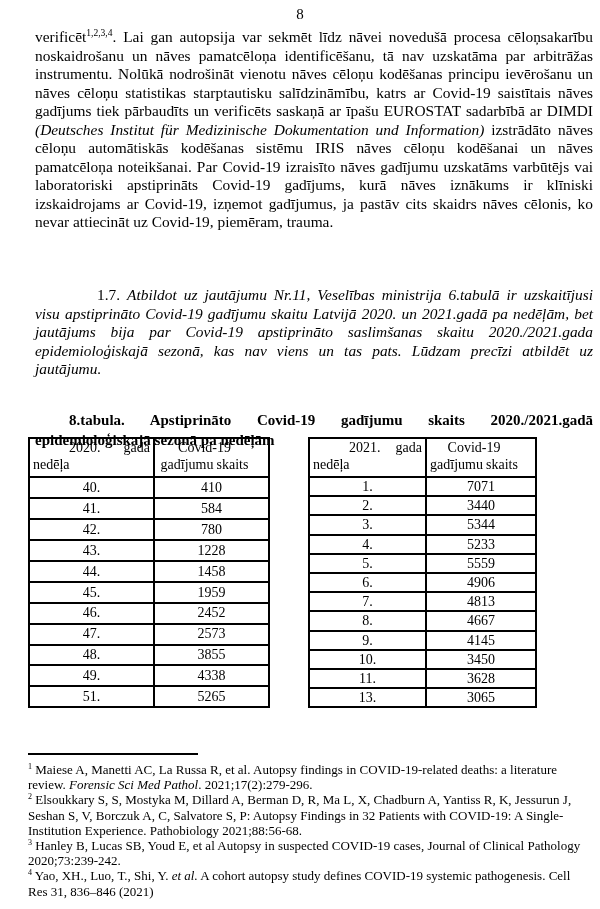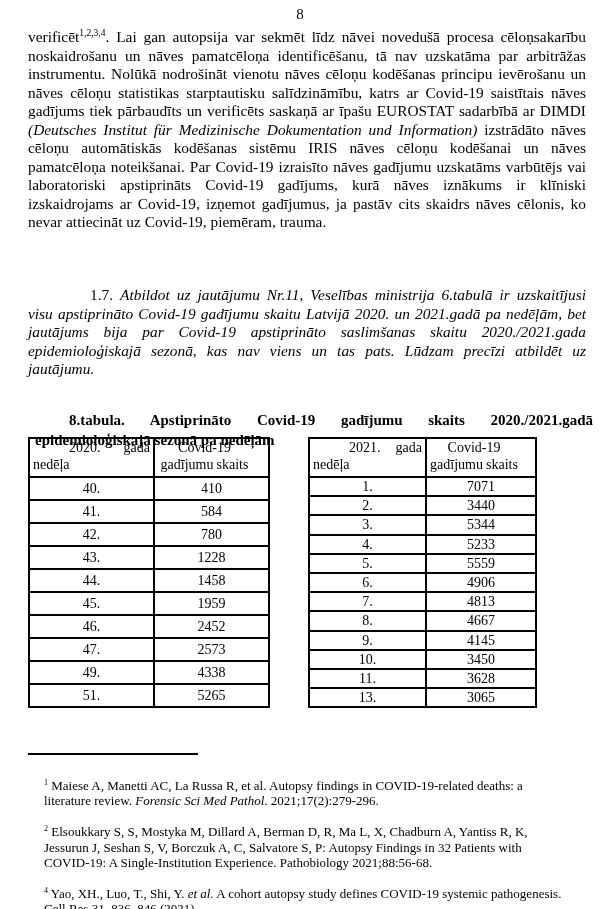--- a/index.html
+++ b/index.html
@@ -8,21 +8,21 @@
     width:600px;height:909px;
     background:#ffffff;color:#000;
     font-family:"Liberation Serif","DejaVu Serif",serif;
     overflow:hidden;
   }
   .page-number{
     position:absolute;top:6px;left:0;right:0;
     text-align:center;font-size:15px;
   }
   .body-par{
-    position:absolute;left:28px;width:558px;margin:0;
+    position:absolute;left:35px;width:558px;margin:0;
     font-size:15.4px;line-height:18.5px;
     text-align:justify;
   }
   #par1{top:28px;}
   #par17{top:286px;text-indent:34px;line-height:18.6px;}
   #par17 .run-normal{font-style:normal;margin-left:28px;}
   #par17 span, #par17 em{font-style:italic;}
   .caption{
     position:absolute;top:404px;left:28px;width:558px;margin:7px;
     font-weight:bold;font-size:15px;line-height:19.5px;
@@ -49,21 +49,21 @@
   }
   tbody td{text-align:center;height:17.2px;line-height:17.2px;}
   .footnote-sep{
     position:absolute;top:753px;left:28px;width:170px;
     border-top:2px solid #000;height:0;
   }
   .footnotes{
     position:absolute;top:762px;left:28px;width:558px;
     font-size:13px;line-height:15.2px;text-align:left;
   }
-  .footnote{margin:16px;}
+  .footnote{margin:0;}
   sup{font-size:0.62em;vertical-align:super;line-height:0;}
   em{font-style:italic;}
 </style>
 </head>
 <body>
 
 <div class="page">
   <div class="page-number">8</div>
 
   <p class="body-par" id="par1"><span class="run-normal">verificēt</span><sup>1,2,3,4</sup><span class="run-normal">. Lai gan autopsija var sekmēt līdz nāvei novedušā procesa cēloņsakarību noskaidrošanu un nāves pamatcēloņa identificēšanu, tā nav uzskatāma par arbitrāžas instrumentu. Nolūkā nodrošināt vienotu nāves cēloņu kodēšanas principu ievērošanu un nāves cēloņu statistikas starptautisku salīdzināmību, katrs ar Covid-19 saistītais nāves gadījums tiek pārbaudīts un verificēts saskaņā ar īpašu EUROSTAT sadarbībā ar DIMDI </span><em>(Deutsches Institut für Medizinische Dokumentation und Information)</em><span class="run-normal"> izstrādāto nāves cēloņu automātiskās kodēšanas sistēmu IRIS nāves cēloņu kodēšanai un nāves pamatcēloņa noteikšanai. Par Covid-19 izraisīto nāves gadījumu uzskatāms varbūtējs vai laboratoriski apstiprināts Covid-19 gadījums, kurā nāves iznākums ir klīniski izskaidrojams ar Covid-19, izņemot gadījumus, ja pastāv cits skaidrs nāves cēlonis, ko nevar attiecināt uz Covid-19, piemēram, trauma.</span></p>
@@ -113,20 +113,24 @@
             <td>45.</td>
             <td>1959</td>
           </tr>
           <tr>
             <td>46.</td>
             <td>2452</td>
           </tr>
           <tr>
             <td>47.</td>
             <td>2573</td>
+          </tr>
+          <tr>
+            <td>48.</td>
+            <td>3855</td>
           </tr>
           <tr>
             <td>49.</td>
             <td>4338</td>
           </tr>
           <tr>
             <td>51.</td>
             <td>5265</td>
           </tr>
         </tbody>
@@ -197,15 +201,16 @@
           </tr>
         </tbody>
       </table>
   </div>
 
   <div class="footnote-sep"></div>
 
   <div class="footnotes">
       <p class="footnote"><sup>1</sup><span class="run-normal"> Maiese A, Manetti AC, La Russa R, et al. Autopsy findings in COVID-19-related deaths: a literature review. </span><em>Forensic Sci Med Pathol</em><span class="run-normal">. 2021;17(2):279-296.</span></p>
       <p class="footnote"><sup>2</sup><span class="run-normal"> Elsoukkary S, S, Mostyka M, Dillard A, Berman D, R, Ma L, X, Chadburn A, Yantiss R, K, Jessurun J, Seshan S, V, Borczuk A, C, Salvatore S, P: Autopsy Findings in 32 Patients with COVID-19: A Single-Institution Experience. Pathobiology 2021;88:56-68.</span></p>
+      <p class="footnote"><sup>3</sup><span class="run-normal"> Hanley B, Lucas SB, Youd E, et al Autopsy in suspected COVID-19 cases, Journal of Clinical Pathology 2020;73:239-242.</span></p>
       <p class="footnote"><sup>4</sup><span class="run-normal"> Yao, XH., Luo, T., Shi, Y. </span><em>et al.</em><span class="run-normal"> A cohort autopsy study defines COVID-19 systemic pathogenesis. Cell Res 31, 836–846 (2021)</span></p>
     </div>
 </div>
 
 </body></html>

